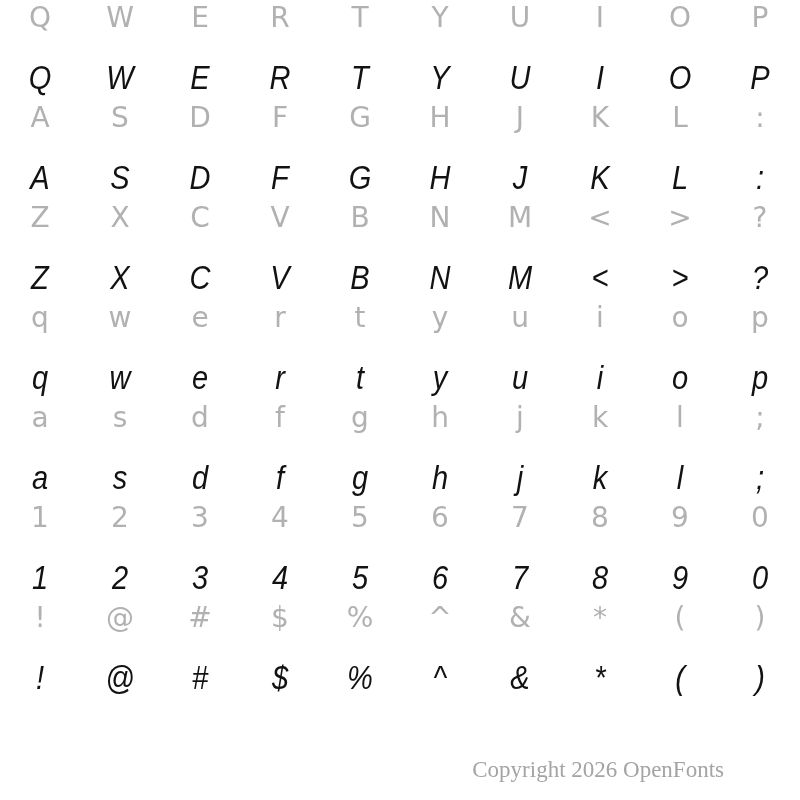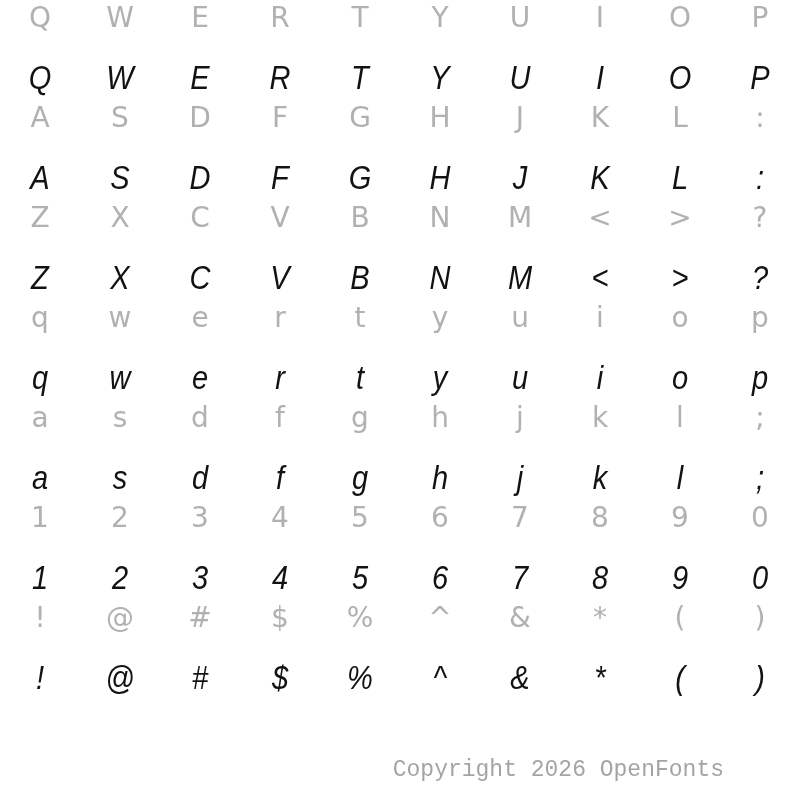--- a/index.html
+++ b/index.html
@@ -58,21 +58,21 @@
     font-size: 33px;
     color: #121212;
   }
   .char-row.black .cell {
     transform: scaleX(0.88);
   }
   .copyright {
     position: absolute;
     top: 757px;
     right: 76px;
-    font-family: Liberation Mono, monospace;
+    font-family: Liberation Serif, serif;
     font-size: 23px;
     color: #a4a4a4;
     white-space: nowrap;
   }
 </style>
 </head>
 <body>
 
 <div class="sheet">
   <div id="grid">

